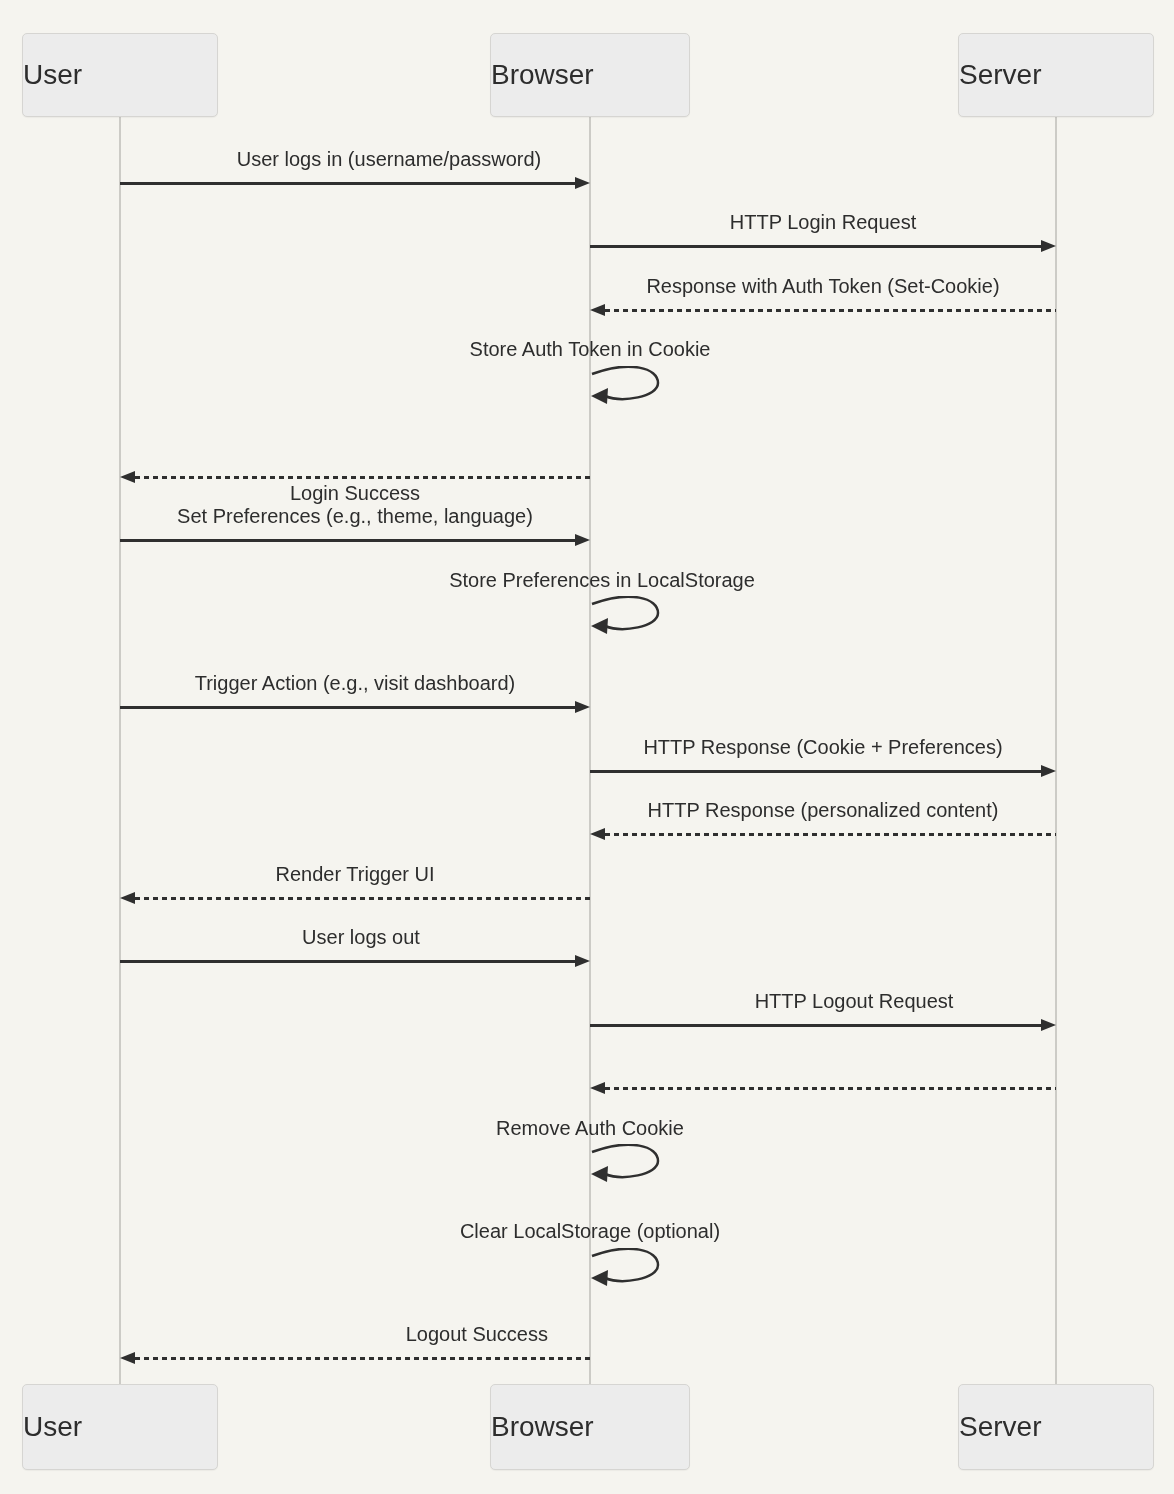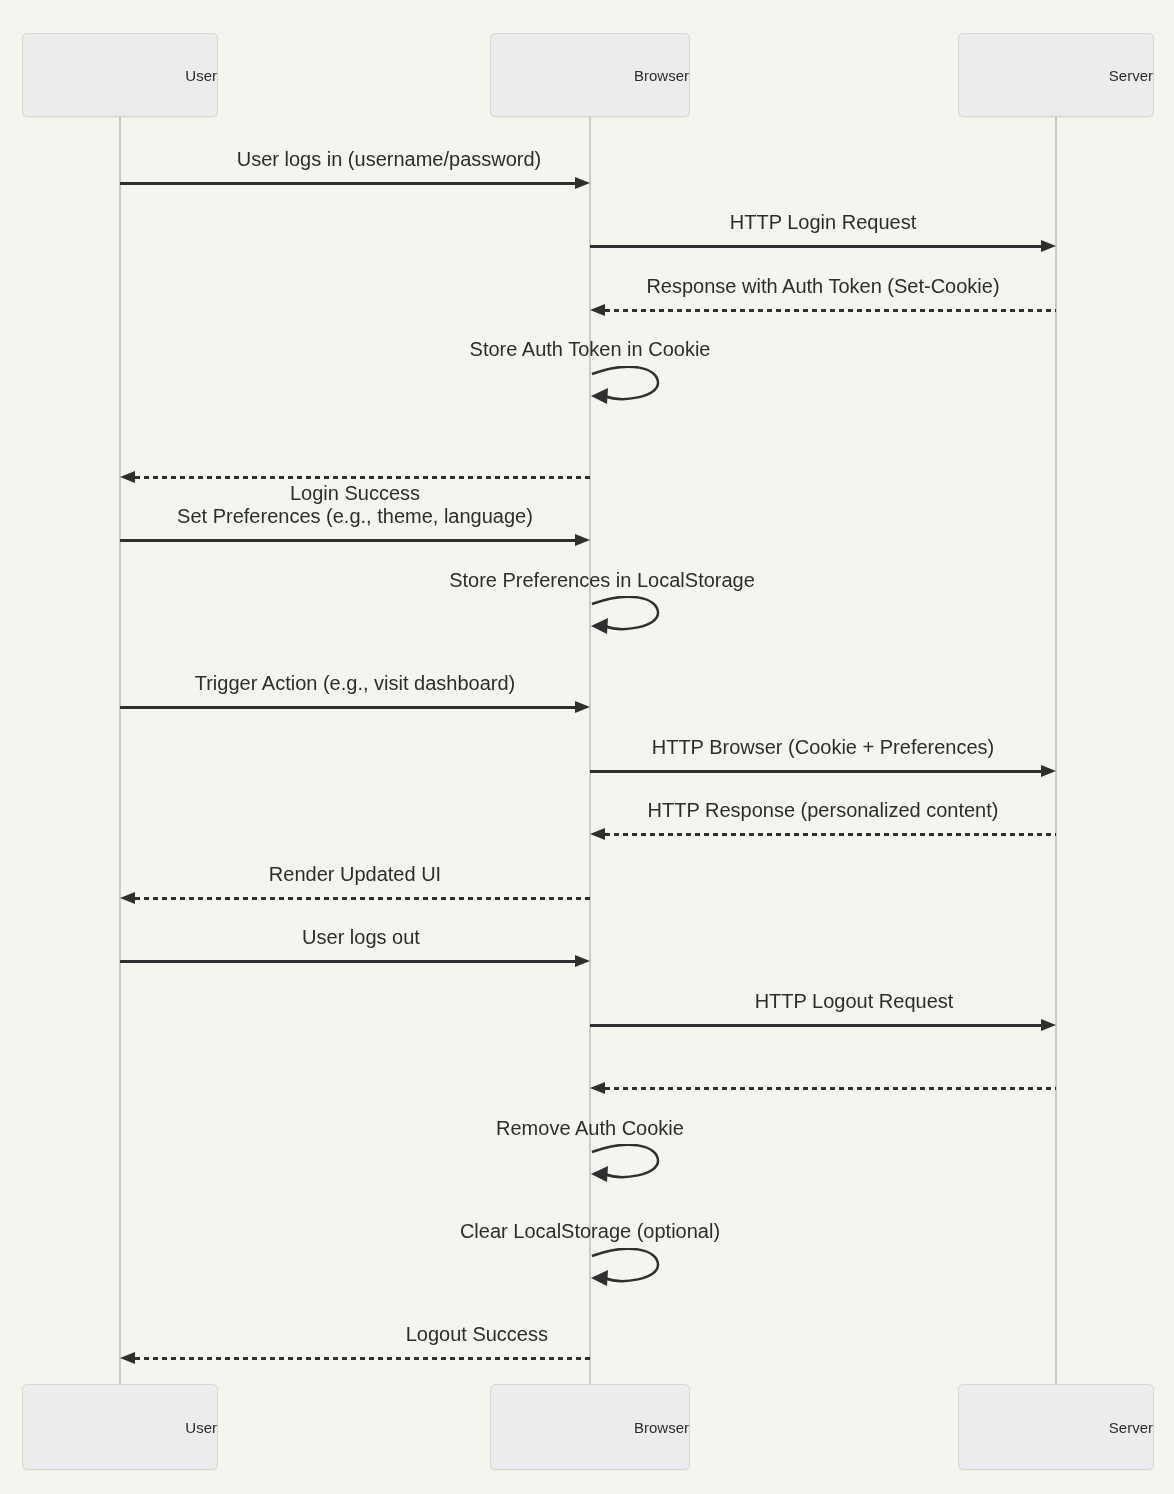--- a/index.html
+++ b/index.html
@@ -16,22 +16,22 @@
     overflow:hidden;
   }
   .actor-box {
     position:absolute;
     height:84px;
     background:#ececec;
     border:1px solid #d6d5d2;
     border-radius:5px;
     display:flex;
     align-items:center;
-    justify-content:flex-end;
-    font-size:15px;
+    justify-content:flex-start;
+    font-size:28px;
     color:#2d2d2d;
     box-sizing:border-box;
     box-shadow:0 1px 1px rgba(0,0,0,0.04);
   }
   .lifeline {
     position:absolute;
     width:2px;
     background:#cccbc6;
   }
   .msg-label {
@@ -110,29 +110,29 @@
   <div class="msg-label" style="left:402px; top:568px; width:400px;">Store Preferences in LocalStorage</div>
   <svg class="selfloop" style="left:590px; top:596px;" width="76" height="42" viewBox="0 0 76 42">
     <path d="M2,8 C40,-6 68,2 68,17 C68,31 32,37 15,30" fill="none" stroke="#2f2f2f" stroke-width="2.5"></path>
     <polygon points="1,30 18,22 17,38" fill="#2f2f2f"></polygon>
   </svg>
 
   <div class="msg-label" style="left:120px; top:671px; width:470px;">Trigger Action (e.g., visit dashboard)</div>
   <div class="arrow-line solid" style="left:120px; top:706px; width:456px;"></div>
   <div class="ah right" style="left:575px; top:701px;"></div>
 
-  <div class="msg-label" style="left:590px; top:735px; width:466px;">HTTP Browser (Cookie + Preferences)</div>
+  <div class="msg-label" style="left:590px; top:735px; width:466px;">HTTP Response (Cookie + Preferences)</div>
   <div class="arrow-line solid" style="left:590px; top:770px; width:452px;"></div>
   <div class="ah right" style="left:1041px; top:765px;"></div>
 
   <div class="msg-label" style="left:590px; top:798px; width:466px;">HTTP Response (personalized content)</div>
   <div class="arrow-line dashed" style="left:605px; top:833px; width:451px;"></div>
   <div class="ah left" style="left:590px; top:828px;"></div>
 
-  <div class="msg-label" style="left:120px; top:862px; width:470px;">Render Updated UI</div>
+  <div class="msg-label" style="left:120px; top:862px; width:470px;">Render Trigger UI</div>
   <div class="arrow-line dashed" style="left:135px; top:897px; width:455px;"></div>
   <div class="ah left" style="left:120px; top:892px;"></div>
 
   <div class="msg-label" style="left:126px; top:925px; width:470px;">User logs out</div>
   <div class="arrow-line solid" style="left:120px; top:960px; width:456px;"></div>
   <div class="ah right" style="left:575px; top:955px;"></div>
 
   <div class="msg-label" style="left:590px; top:989px; width:528px;">HTTP Logout Request</div>
   <div class="arrow-line solid" style="left:590px; top:1024px; width:452px;"></div>
   <div class="ah right" style="left:1041px; top:1019px;"></div>

